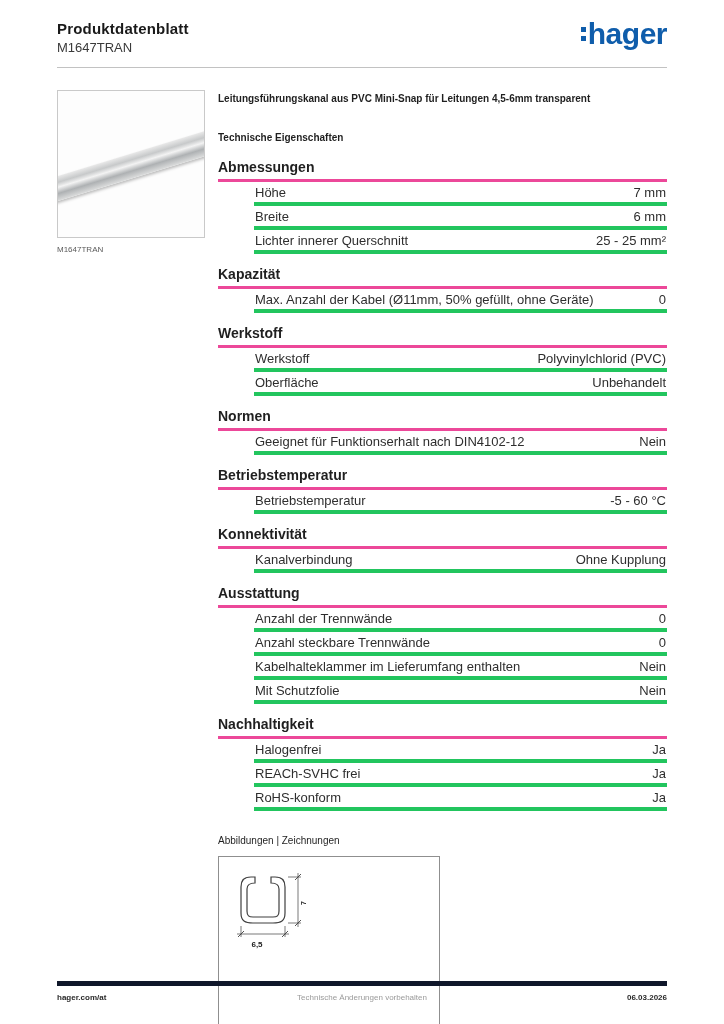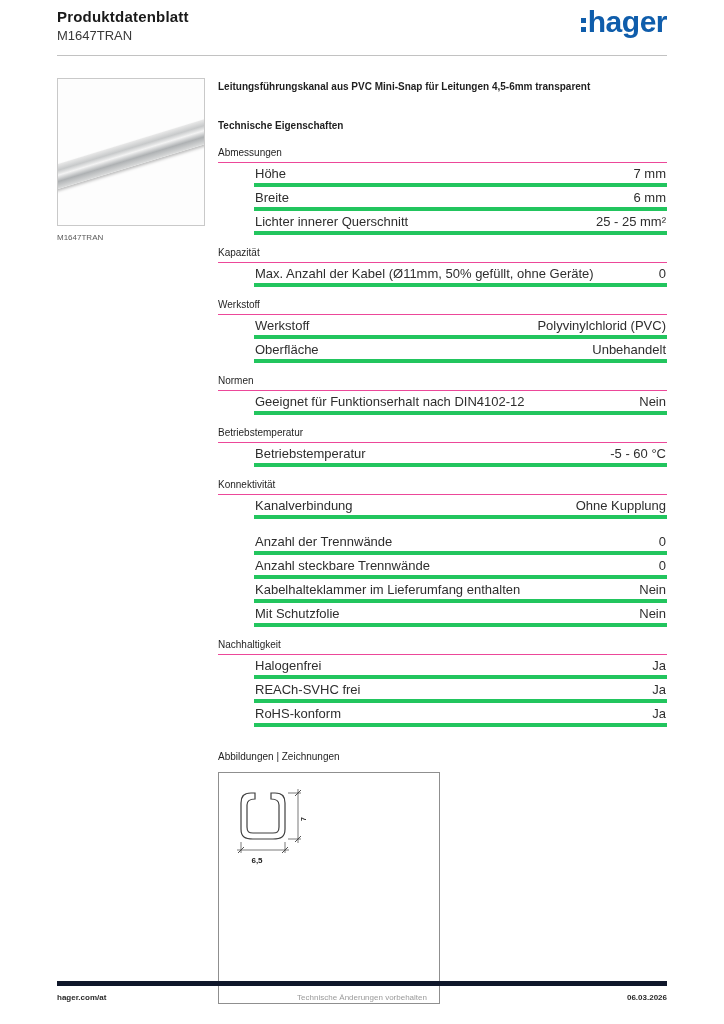--- a/index.html
+++ b/index.html
@@ -6,25 +6,25 @@
   html,body { background:#ffffff; }
   body {
     width:724px; height:1024px; position:relative; overflow:hidden;
     font-family:"Liberation Sans", sans-serif; color:#333;
   }
   .page { position:absolute; inset:0; padding:0 57px; }
 
   
   .header {
     display:flex; justify-content:space-between; align-items:flex-start;
-    padding-top:8px; padding-bottom:12px; border-bottom:1px solid #c2c2c2;
+    padding-top:20px; padding-bottom:12px; border-bottom:1px solid #c2c2c2;
   }
   .doc-type { font-size:15px; font-weight:bold; color:#1a1a1a; letter-spacing:.2px; }
   .product-id { font-size:13px; color:#3a3a3a; margin-top:3px; }
-  .logo { display:flex; align-items:flex-end; color:var(--brand); }
+  .logo { display:flex; align-items:center; color:var(--brand); }
   .logo-colon { display:inline-flex; flex-direction:column; justify-content:flex-end; margin-right:2px; padding-bottom:5px; }
   .logo-colon i { display:block; width:5px; height:5px; background:var(--brand); margin-top:4px; }
   .logo-text { font-size:30px; font-weight:bold; line-height:.95; letter-spacing:-.5px; }
 
   
   .content { display:flex; margin-top:22px; }
   .left-col { flex:0 0 148px; width:148px; }
   .image-box { width:148px; height:148px; border:1px solid #c9c9c9; background:#fdfdfd; position:relative; overflow:hidden; }
   .strip {
     position:absolute; width:210px; height:24px; left:-28px; top:62px;
@@ -32,21 +32,21 @@
     background:linear-gradient(180deg,#e9e9e9 0%,#c7c9ca 25%,#f3f3f3 45%,#aeb1b3 70%,#dcdddd 100%);
     box-shadow:0 2px 3px rgba(0,0,0,.25);
   }
   .image-caption { margin-top:7px; font-size:8px; color:#5a5a5a; }
 
   .main-col { flex:1; margin-left:13px; padding-top:2px; }
   .product-title { font-size:10px; font-weight:bold; color:#1f1f1f; line-height:1.35; margin-bottom:26px; }
   .tech-heading { font-size:10px; font-weight:bold; color:#1f1f1f; margin-bottom:16px; }
 
   .spec-section { margin-bottom:12px; }
-  .section-title { font-size:10px; font-weight:normal; color:#1f1f1f; padding-bottom:4px; border-bottom:1px solid #ec4899; }
+  .section-title { font-size:14px; font-weight:bold; color:#1f1f1f; padding-bottom:4px; border-bottom:3px solid #ec4899; }
   .spec-row {
     display:flex; justify-content:space-between; align-items:center;
     border-bottom:4px solid #22c55e; font-size:13px; color:#2e2e2e;
     padding:3px 1px 2px 1px; min-height:14px;margin-left:36px;
   }
   .row-label { text-align:left; }
   .row-value { text-align:right; white-space:nowrap; padding-left:10px; }
 
   .drawings-heading { font-size:10px; font-weight:normal; color:#1f1f1f; margin-top:24px; margin-bottom:10px; }
   .drawing-box { width:222px; height:232px; border:1px solid #8f8f8f; background:#fff; padding:8px; }
@@ -143,20 +143,21 @@
             </div>
           </section>
           <section class="spec-section">
             <div class="section-title">Konnektivität</div>
             <div class="spec-row">
               <span class="row-label">Kanalverbindung</span>
               <span class="row-value">Ohne Kupplung</span>
             </div>
           </section>
           <section class="spec-section">
+            <div class="section-title">Ausstattung</div>
             <div class="spec-row">
               <span class="row-label">Anzahl der Trennwände</span>
               <span class="row-value">0</span>
             </div>
             <div class="spec-row">
               <span class="row-label">Anzahl steckbare Trennwände</span>
               <span class="row-value">0</span>
             </div>
             <div class="spec-row">
               <span class="row-label">Kabelhalteklammer im Lieferumfang enthalten</span>

